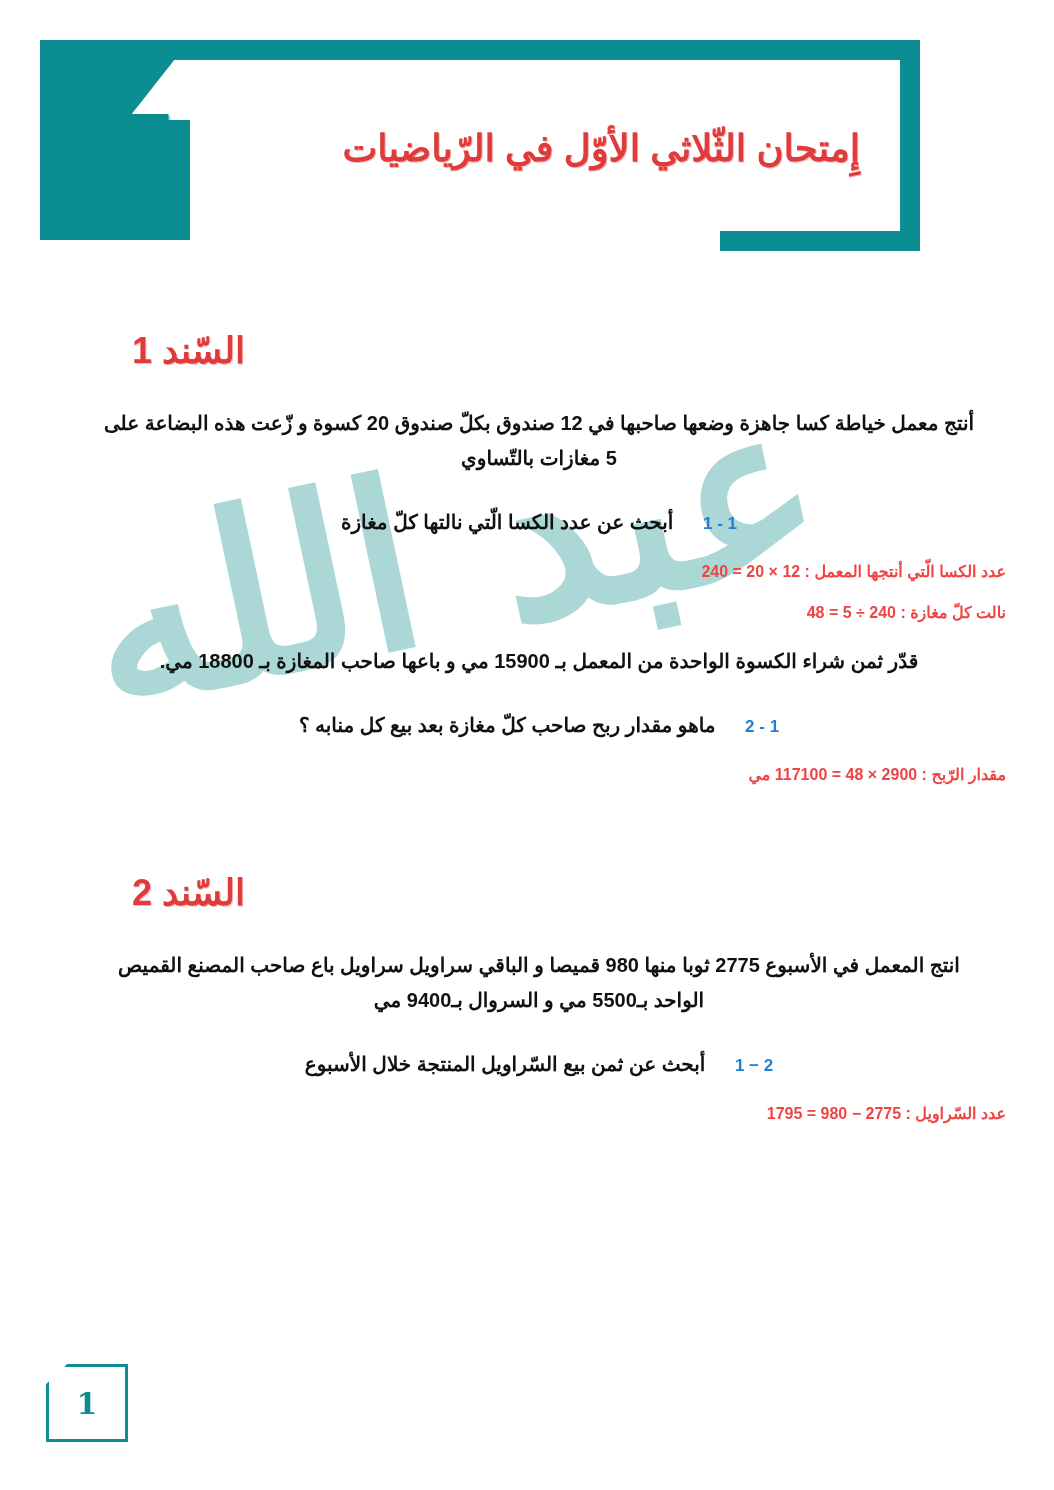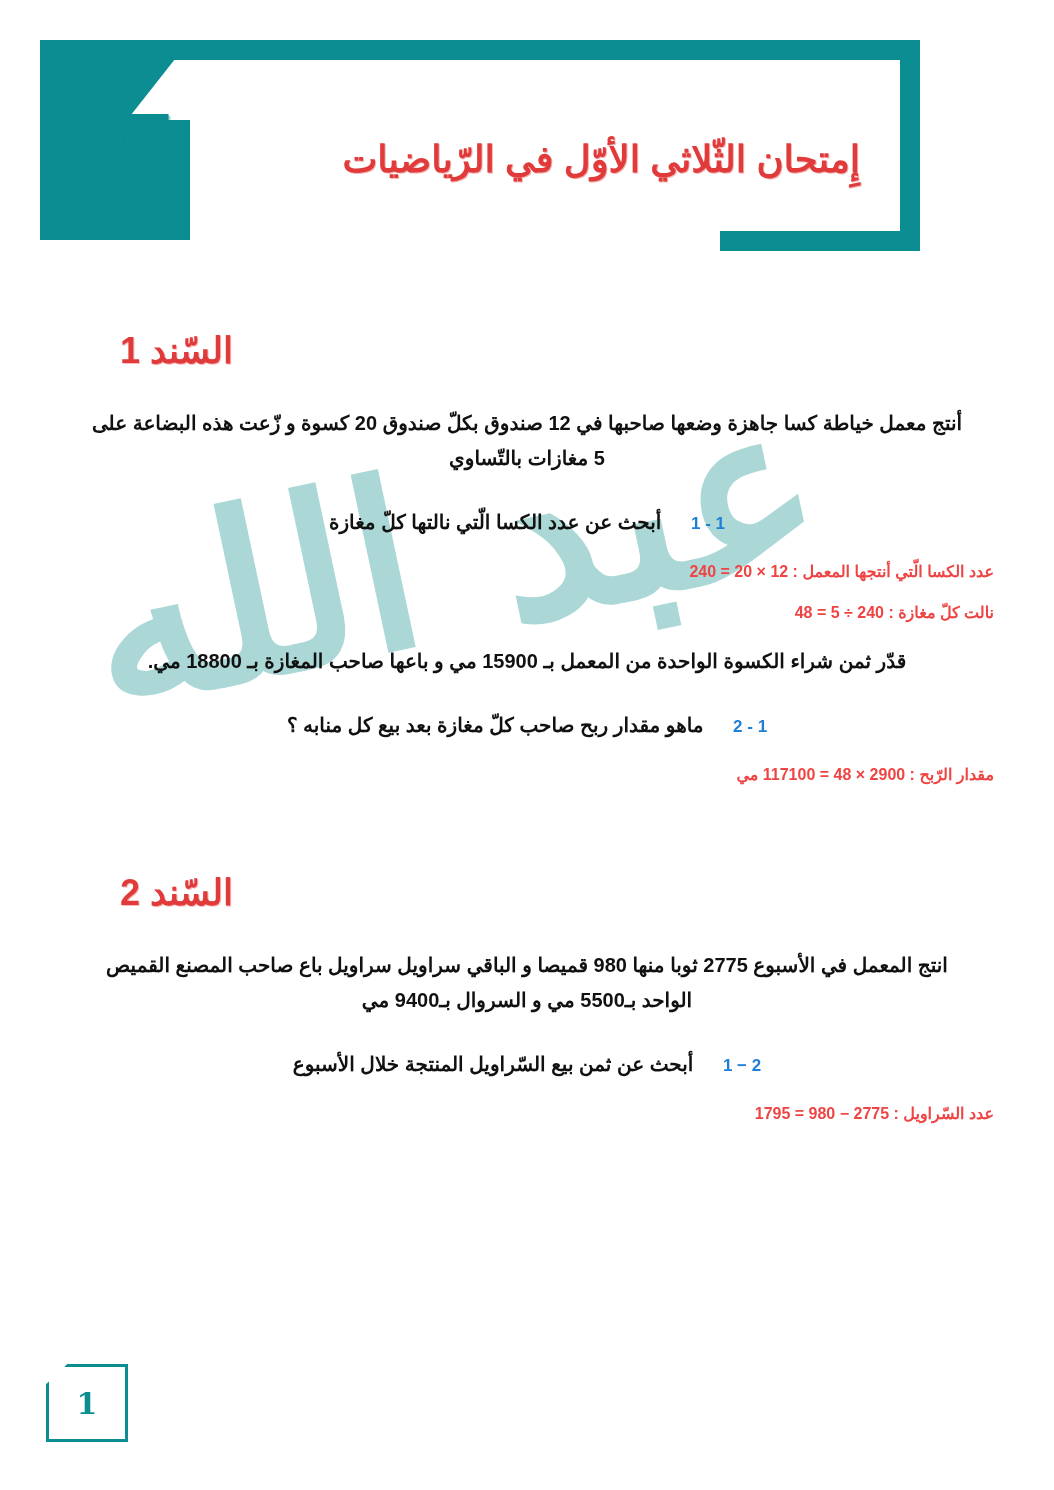--- a/index.html
+++ b/index.html
@@ -65,21 +65,21 @@
     font-size: 118px;
     font-weight: bold;
     color: #0b8d92;
     line-height: 1;
     letter-spacing: -2px;
     text-shadow: 2px 2px 0 rgba(11,141,146,0.35);
   }
   .header-title {
     position: absolute;
     right: 160px;
-    top: 110px;
+    top: 99px;
     font-size: 37px;
     font-weight: bold;
     color: #e03a3a;
     white-space: nowrap;
     text-shadow: 1px 1px 0 #f3b3b3;
     direction: rtl;
   }
 
   
   .watermark {
@@ -98,21 +98,21 @@
     text-align: center;
     transform: rotate(-12deg);
     white-space: nowrap;
     user-select: none;
   }
 
   
   .content {
     position: absolute;
     top: 330px;
-    left: 60px;
+    left: 72px;
     width: 934px;
     direction: rtl;
     z-index: 5;
   }
   .section-title {
     font-size: 36px;
     font-weight: bold;
     color: #e03a3a;
     text-align: left;
     padding-left: 60px;

